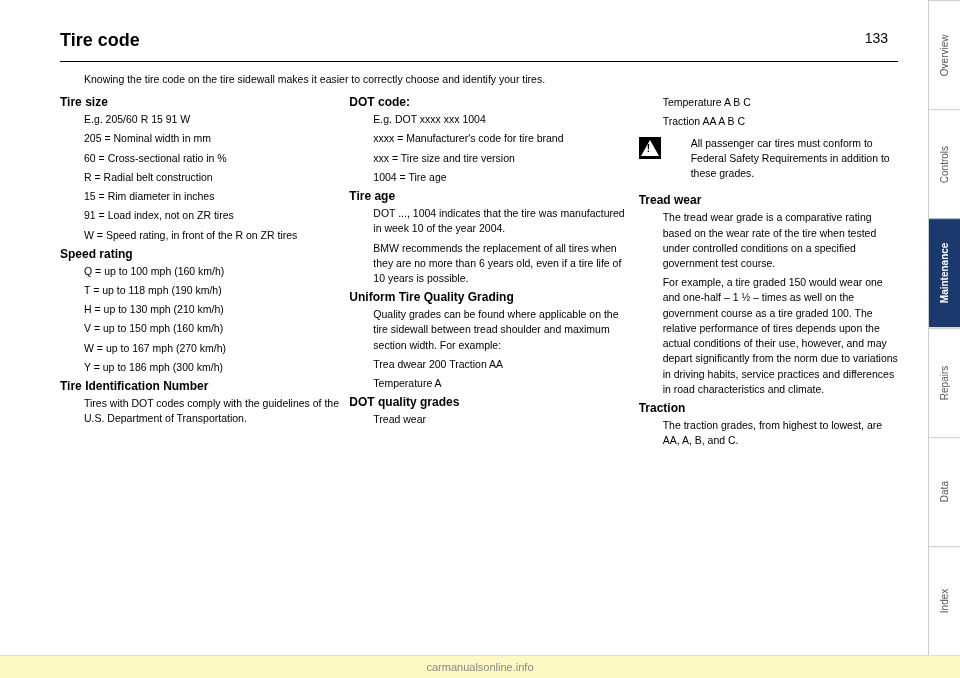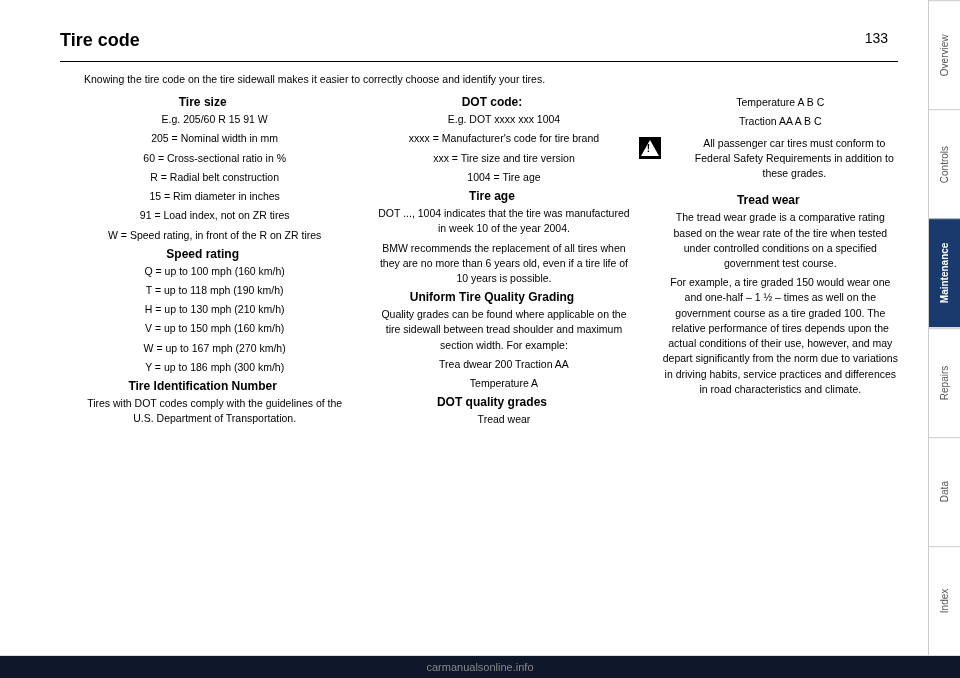--- a/index.html
+++ b/index.html
@@ -43,21 +43,20 @@
     .page-number {
       font-size: 14px;
       font-weight: normal;
       color: #000;
       margin-right: 10px;
     }
 
     .content-area {
       display: flex;
       gap: 4px;
-      text-align: center;
     }
 
     .column {
       flex: 1;
     }
 
     .column-left {
       flex: 1.1;
     }
 
@@ -142,21 +141,21 @@
       background: #1a3a6e;
       color: #fff;
       font-weight: bold;
     }
 
     .bottom-watermark {
       text-align: center;
       padding: 5px;
       font-size: 11px;
       color: #888;
-      background: #0f172a;
+      background: #fef9c3;
       border-top: 1px solid #ddd;
     }
 
     .header-rule {
       border: none;
       border-top: 1px solid #000;
       margin-bottom: 10px;
     }
 
     .intro-text {
@@ -251,20 +250,24 @@
           </div>
           <p class="warning-text">All passenger car tires must conform to Federal Safety Requirements in addition to these grades.</p>
         </div>
 
         <div class="section">
           <div class="section-title">Tread wear</div>
           <p>The tread wear grade is a comparative rating based on the wear rate of the tire when tested under controlled conditions on a specified government test course.</p>
           <p>For example, a tire graded 150 would wear one and one-half – 1 ½ – times as well on the government course as a tire graded 100. The relative performance of tires depends upon the actual conditions of their use, however, and may depart significantly from the norm due to variations in driving habits, service practices and differences in road characteristics and climate.</p>
         </div>
 
+        <div class="section">
+          <div class="section-title">Traction</div>
+          <p>The traction grades, from highest to lowest, are AA, A, B, and C.</p>
+        </div>
       </div>
     </div>
   </div>
 
   <div class="sidebar">
     <div class="sidebar-item">Overview</div>
     <div class="sidebar-item">Controls</div>
     <div class="sidebar-item active">Maintenance</div>
     <div class="sidebar-item">Repairs</div>
     <div class="sidebar-item">Data</div>

